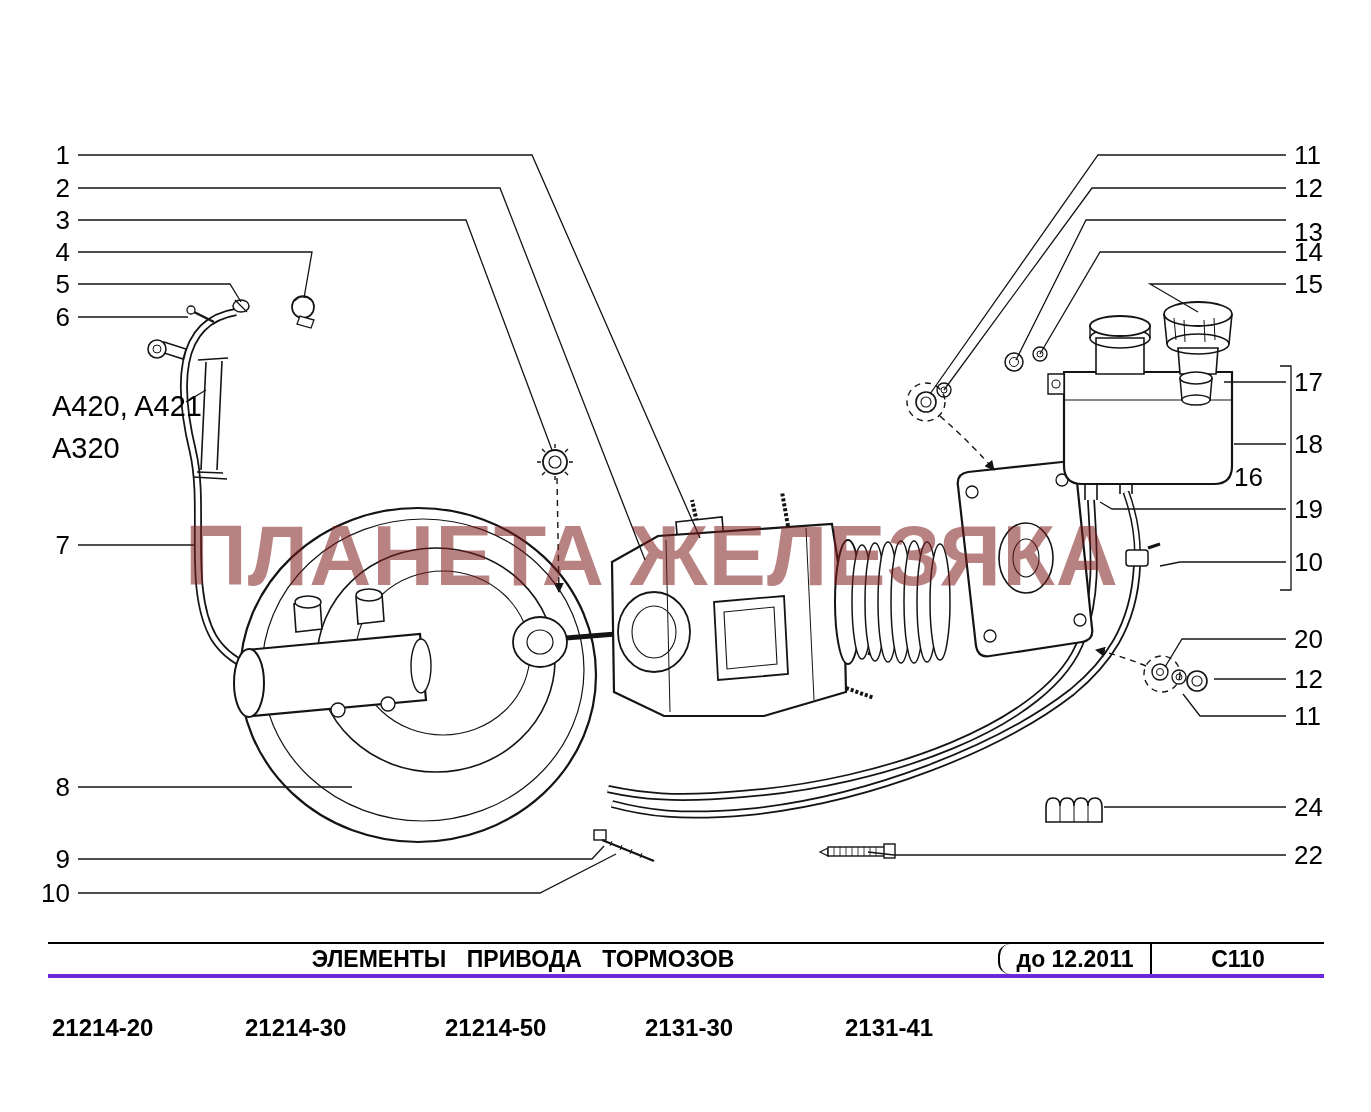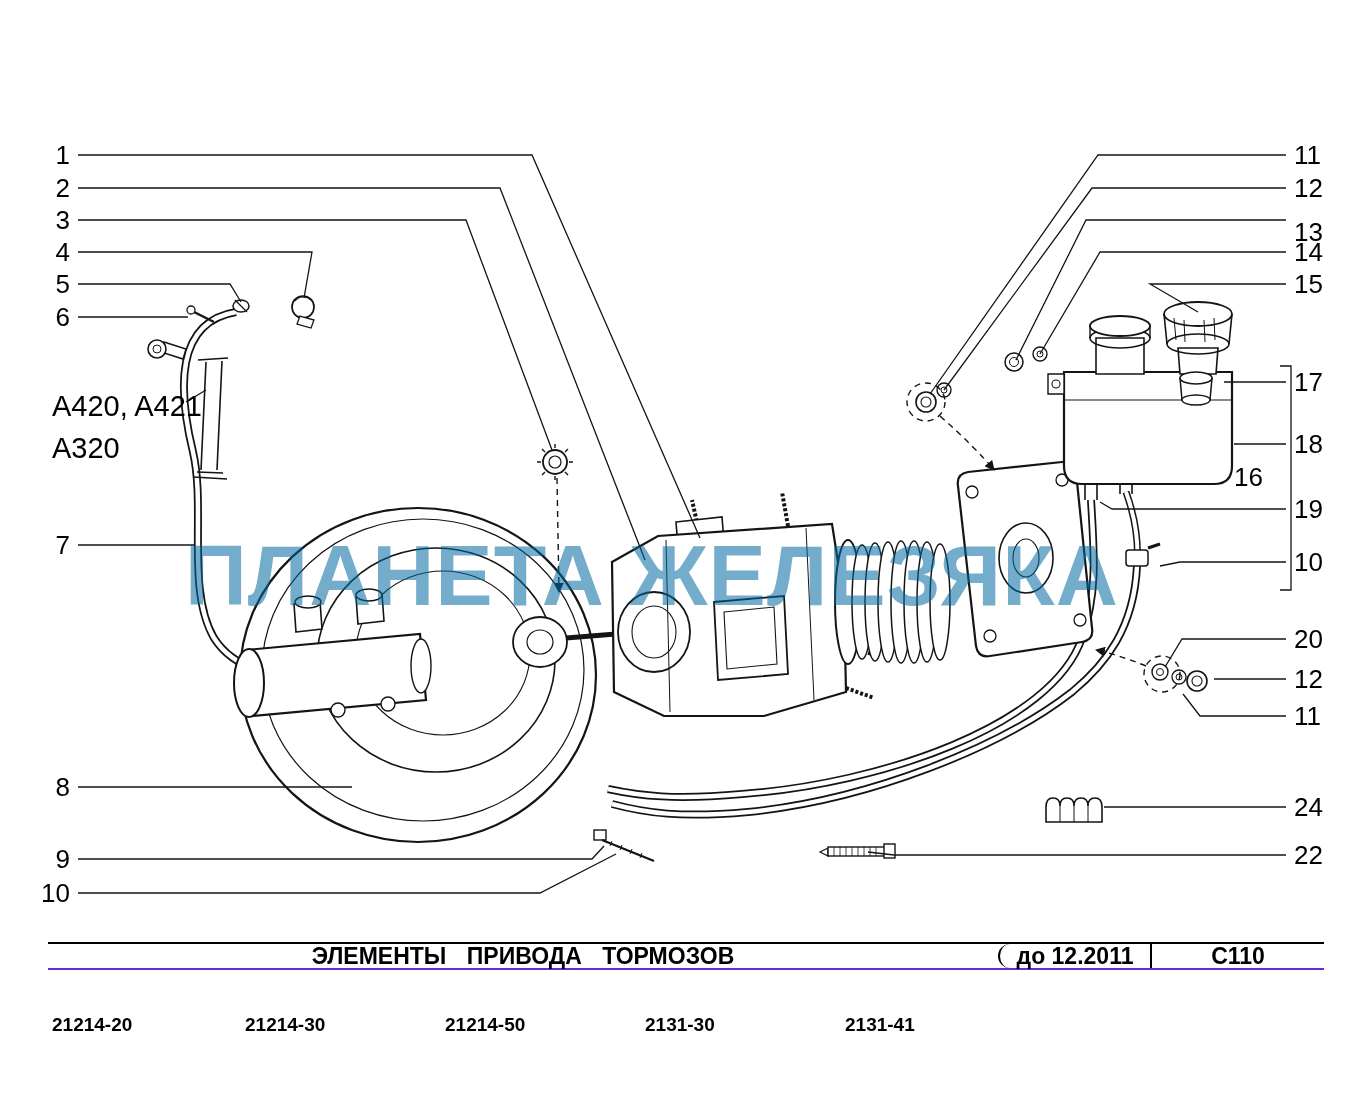--- a/index.html
+++ b/index.html
@@ -4,29 +4,29 @@
 <style>
   html,body{margin:0;padding:0;background:#fff;}
   .page{position:relative;width:1371px;height:1112px;background:#fff;overflow:hidden;
         font-family:"Liberation Sans",sans-serif;color:#000;}
   svg{position:absolute;left:0;top:0;}
   .co{position:absolute;font-size:26px;line-height:1;white-space:nowrap;text-align:center;}
   .co-l{left:28px;width:42px;text-align:right;}
   .co-r{left:1294px;}
   .co-ref{left:52px;font-size:29px;}
   .watermark{position:absolute;left:185px;top:506px;font-size:86px;font-weight:bold;
-             color:#0369a1;opacity:.55;letter-spacing:1px;white-space:nowrap;z-index:3;margin-top:20px;}
-  .footer-bar{position:absolute;left:48px;top:942px;width:1276px;height:28px;box-sizing:border-box;
-              border-top:2px solid #000;border-bottom:2px solid #6d28d9;display:flex;z-index:4;}
+             color:#7f1d1d;opacity:.55;letter-spacing:1px;white-space:nowrap;z-index:3;}
+  .footer-bar{position:absolute;left:48px;top:942px;width:1276px;height:36px;box-sizing:border-box;
+              border-top:2px solid #000;border-bottom:4px solid #6d28d9;display:flex;z-index:4;}
   .fcell{display:flex;align-items:center;justify-content:center;font-weight:bold;font-size:23px;
          box-sizing:border-box;height:100%;}
   .cell-title{width:950px;word-spacing:14px;}
   .cell-date{width:152px;border-left:2px solid #000;border-radius:12px;}
   .cell-code{flex:1;border-left:2px solid #000;text-align:center;}
-  .model{position:absolute;top:1014px;font-weight:bold;font-size:19px;z-index:4;}
+  .model{position:absolute;top:1014px;font-weight:bold;font-size:24px;z-index:4;}
 </style>
 </head>
 <body>
 
 <div class="page">
 
   <svg width="1371" height="1112" viewBox="0 0 1371 1112">
     <defs>
       <marker id="arr" markerWidth="12" markerHeight="10" refX="9" refY="5" orient="auto" markerUnits="userSpaceOnUse">
         <path d="M0,0 L10,5 L0,10 Z" fill="#141414"></path>

